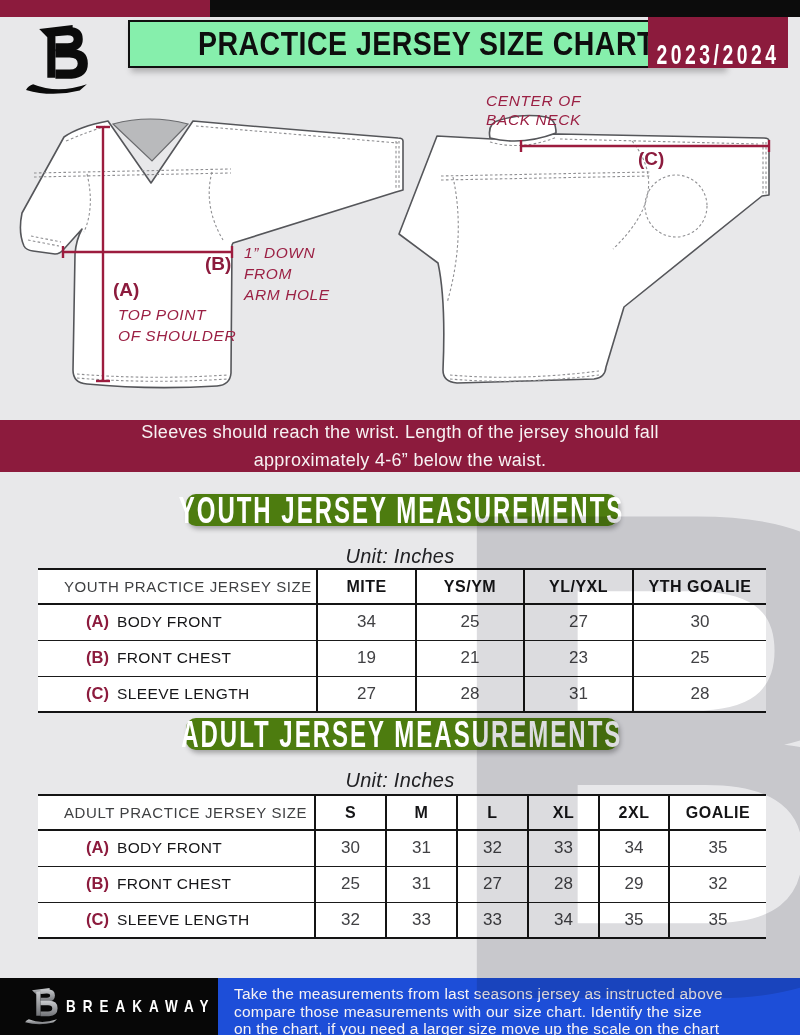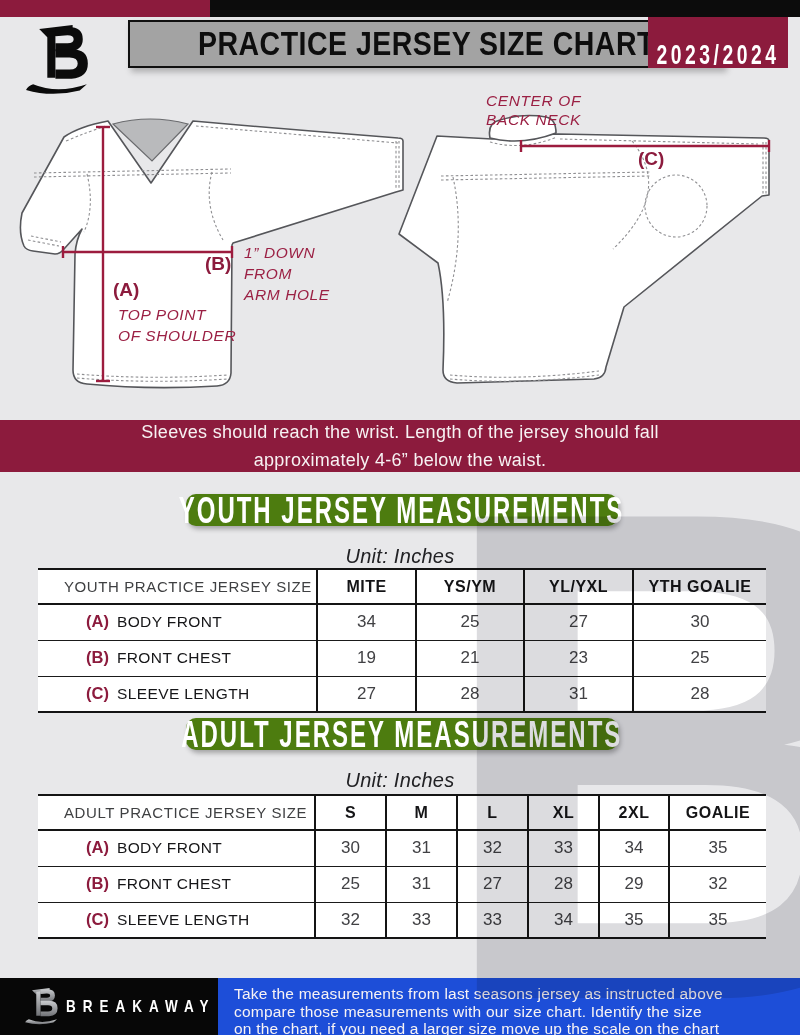--- a/index.html
+++ b/index.html
@@ -3,21 +3,21 @@
 <meta charset="utf-8">
 <style>
   html,body{margin:0;padding:0;}
   body{font-family:"Liberation Sans",sans-serif;background:#cfcfd2;}
   .page{position:relative;width:800px;height:1035px;background:#e8e8ea;overflow:hidden;margin:0 auto;}
 
   
   .strip-maroon{position:absolute;left:0;top:0;width:210px;height:17px;background:#8c1b3d;}
   .strip-black{position:absolute;left:210px;top:0;width:590px;height:17px;background:#0c0c0c;}
   .logo-wrap{position:absolute;left:24px;top:22px;width:76px;height:78px;}
-  .title-box{position:absolute;left:128px;top:20px;width:596px;height:48px;background:#a3a3a3;
+  .title-box{position:absolute;left:128px;top:20px;width:596px;height:48px;background:#86efac;
     border:2.5px solid #101010;box-sizing:border-box;display:flex;align-items:center;justify-content:center;
     box-shadow:3px 4px 6px rgba(0,0,0,0.25);}
   .title-box span{font-size:30px;font-weight:800;color:#0e0e0e;letter-spacing:0.5px;white-space:nowrap;
     display:inline-block;transform:scale(0.95,1.08);}
   .year-box{position:absolute;left:648px;top:17px;width:140px;height:51px;background:#8c1b3d;
     display:flex;align-items:flex-end;justify-content:center;}
   .year-box span{font-size:22px;font-weight:700;color:#ffffff;letter-spacing:4px;white-space:nowrap;
     display:inline-block;transform:scale(0.88,1.25);}
 
   

